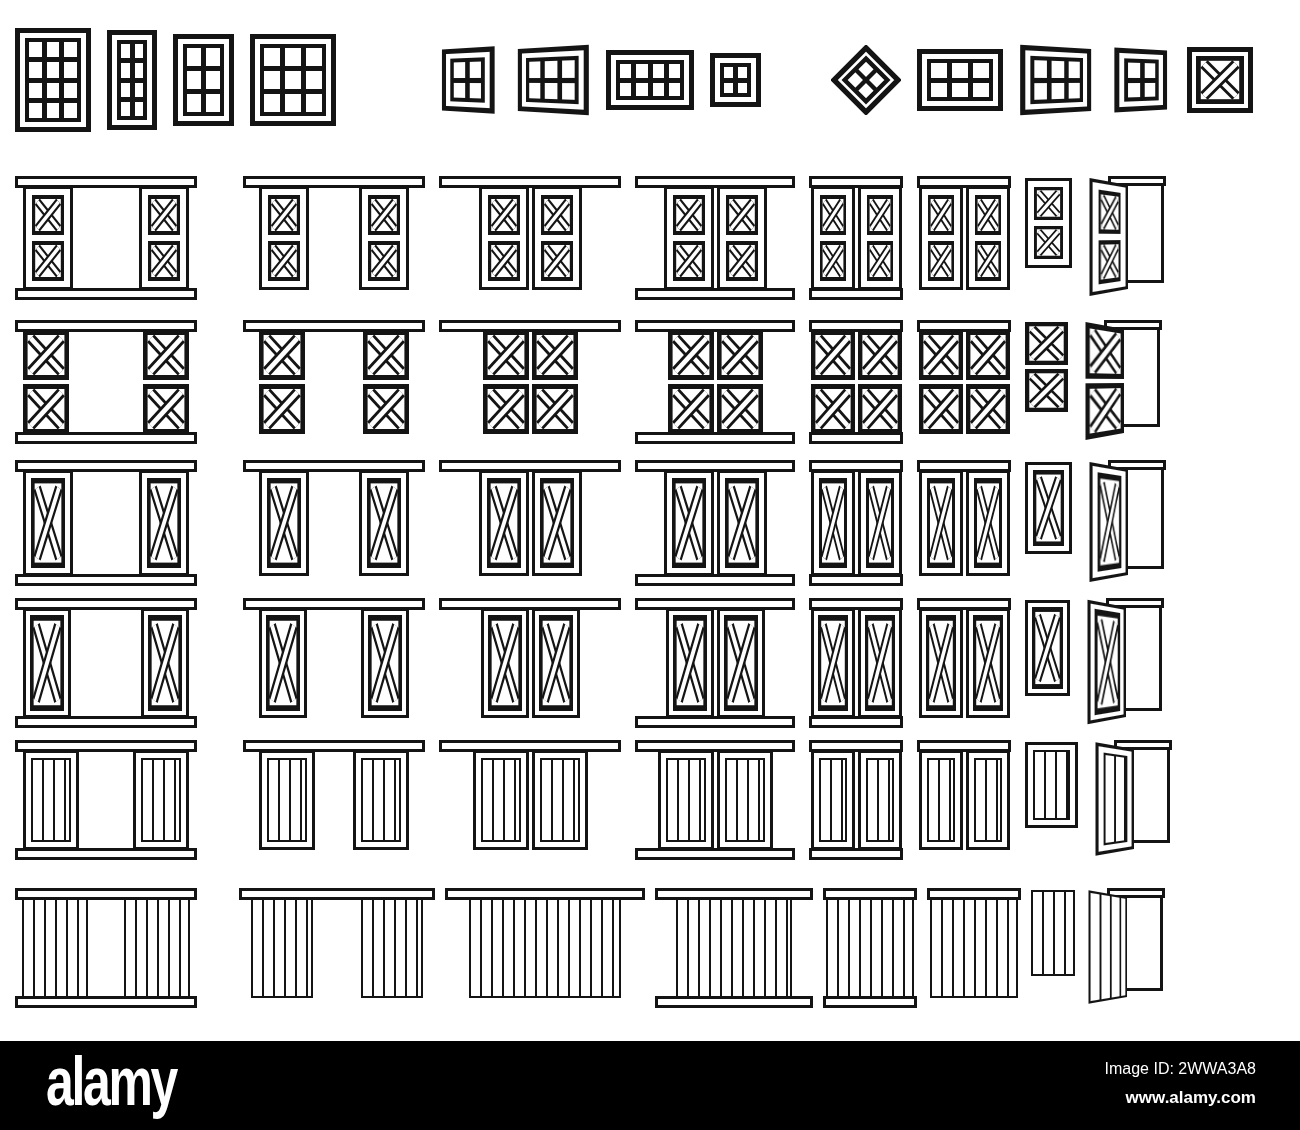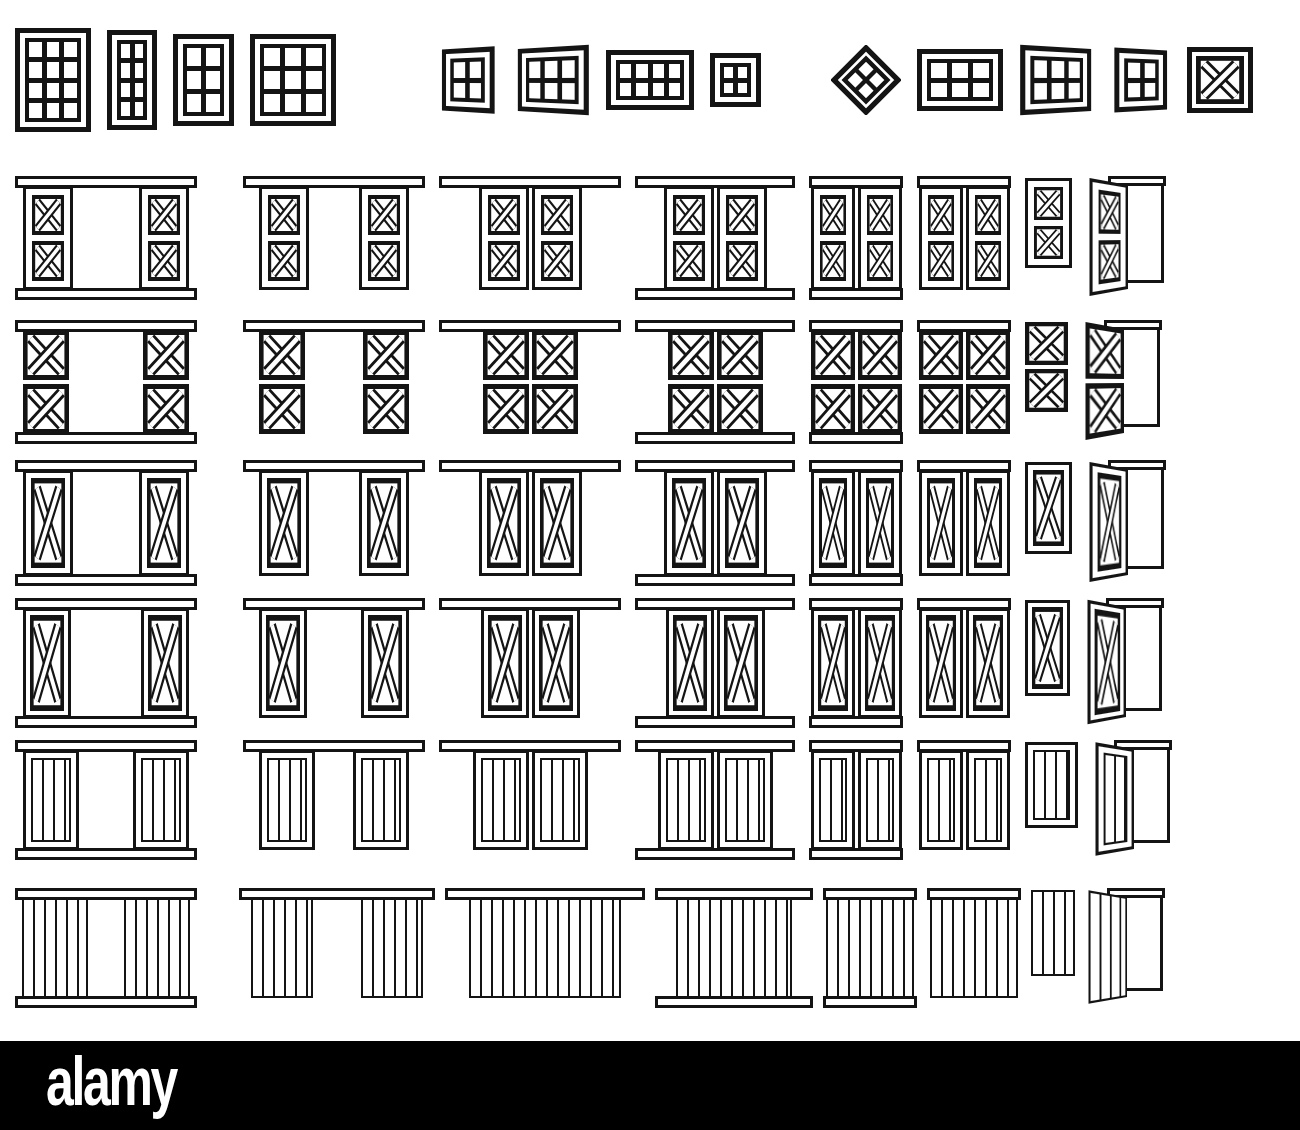--- a/index.html
+++ b/index.html
@@ -888,15 +888,19 @@
             <div class="od-leaf" style="width: 42px; height: 100px;">
               <div class="door plank-fill" style="width: 42px; height: 100px; flex: 0 0 auto;"></div>
             </div>
           </div>
         </div>
       </div>
     </div>
 
   <div class="footer">
     <div class="logo">alamy</div>
+    <div class="meta">
+      <div>Image ID: 2WWA3A8</div>
+      <div class="url">www.alamy.com</div>
+    </div>
   </div>
 
 </div>
 
 </body></html>

